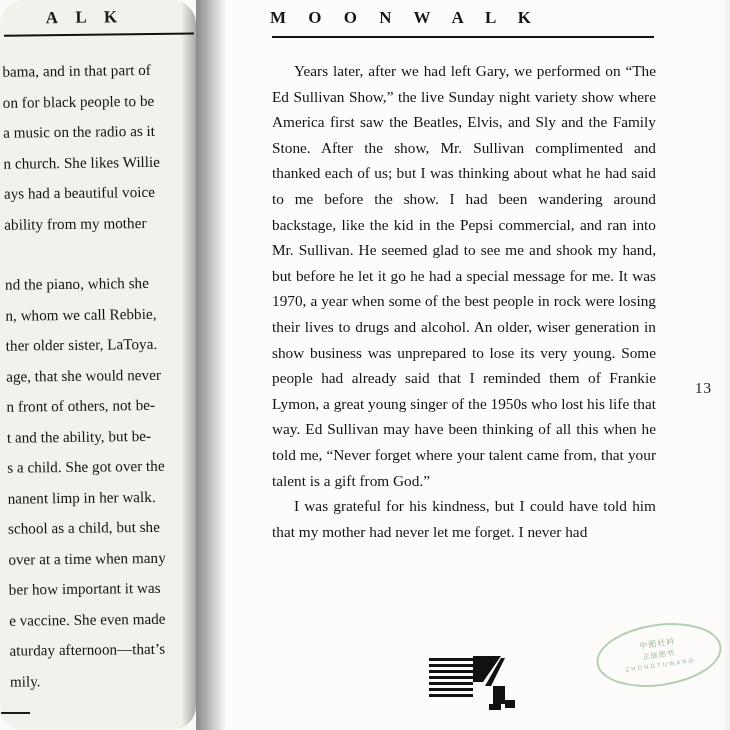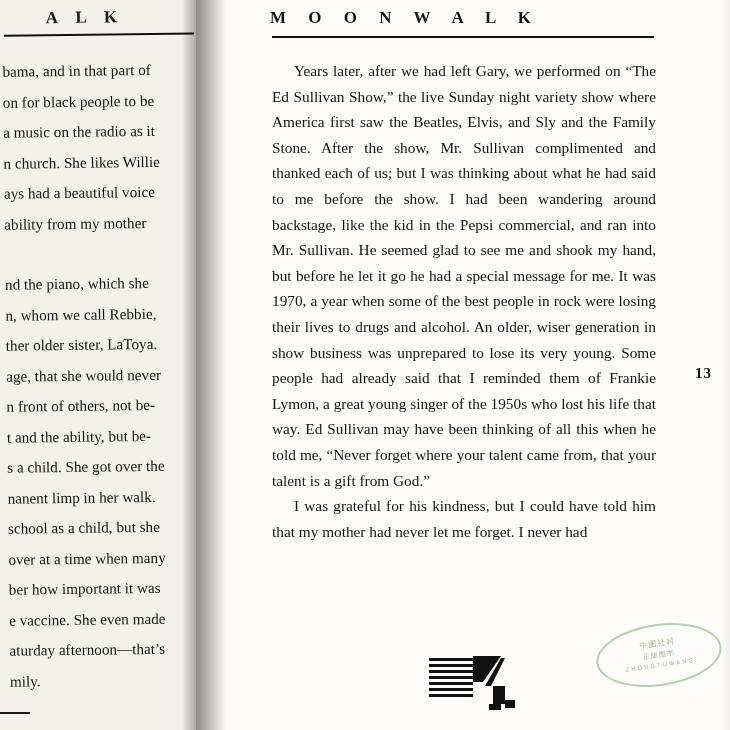--- a/index.html
+++ b/index.html
@@ -18,20 +18,21 @@
 
   
   .left-page {
     position: absolute;
     left: 0;
     top: 0;
     width: 196px;
     height: 730px;
     background: #f3f1ec;
     overflow: hidden;
+    border-radius: 24px;
   }
   .left-page .lp-inner {
     position: absolute;
     left: -70px;
     top: 0;
     width: 268px;
     height: 730px;
     
     transform: rotate(-0.7deg);
   }
@@ -129,22 +130,22 @@
     text-align: justify;
     text-justify: inter-word;
   }
   .body-col p { margin: 0; }
   .body-col p.indent { text-indent: 22px; }
   .ital { }
 
   .folio {
     position: absolute;
     right: 18px;
-    top: 365px;
-    font-weight: bold;
+    top: 380px;
+    font-weight: normal;
     font-size: 15px;
     letter-spacing: 1px;
     color: #141414;
   }
 
   
   .ornament {
     position: absolute;
     left: 203px;
     bottom: 18px;

